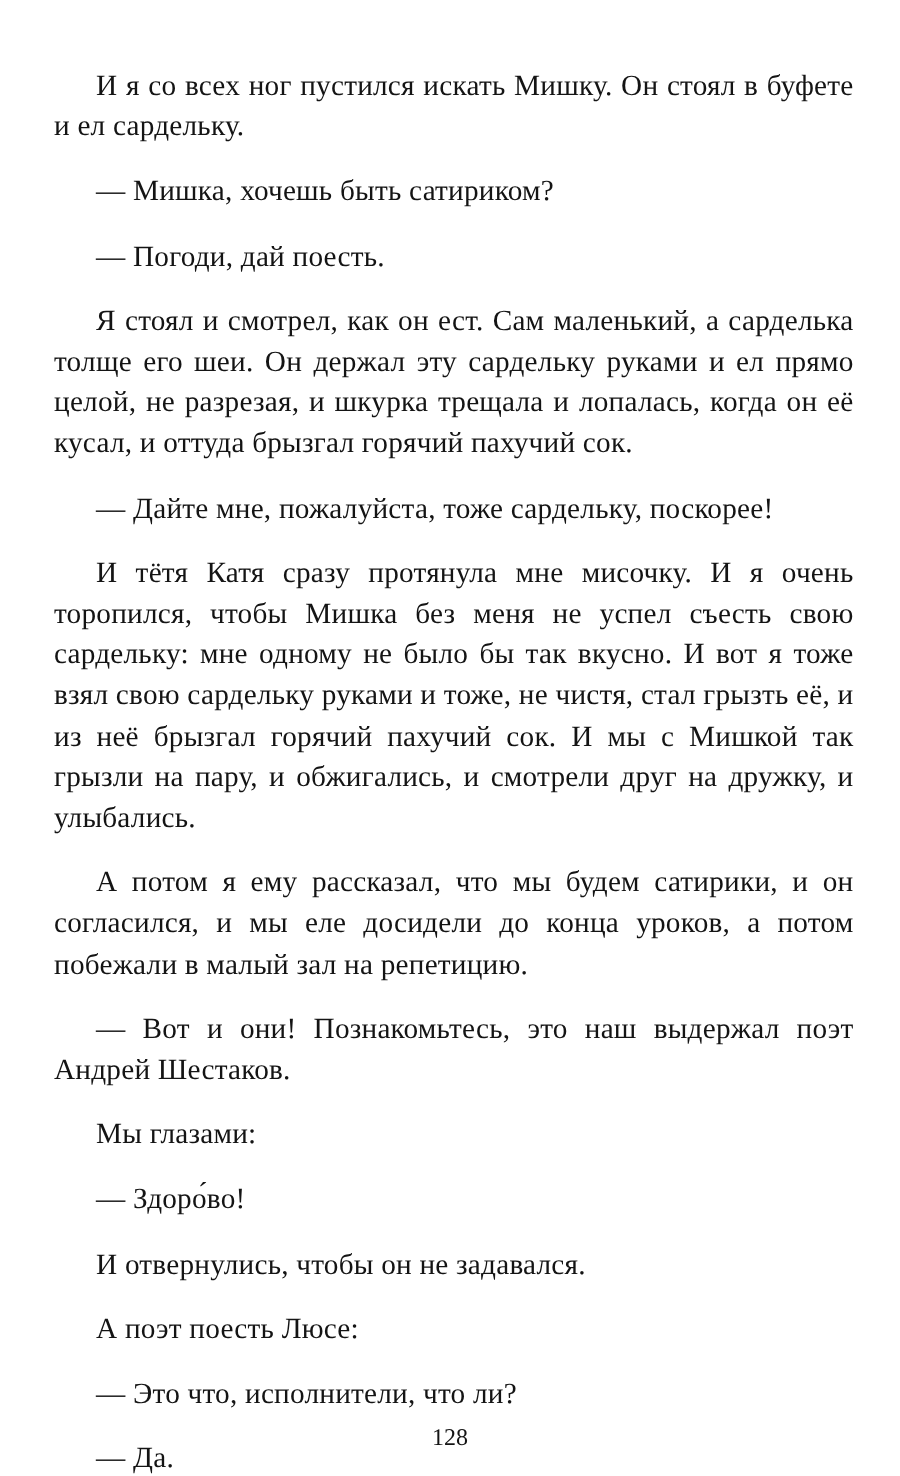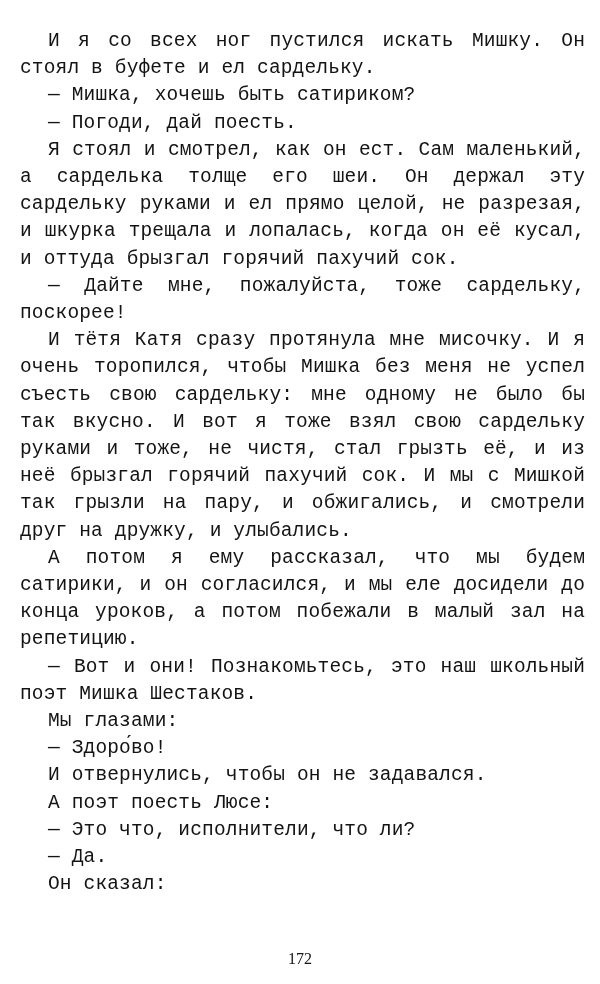--- a/index.html
+++ b/index.html
@@ -3,42 +3,42 @@
 <meta charset="utf-8">
 <style>
   html, body { margin: 0; padding: 0; background: #ffffff; }
   body { width: 600px; height: 984px; position: relative; overflow: hidden; }
   .page {
     position: absolute; left: 20px; top: 28px; width: 565px;
     font-family: "Liberation Serif", "DejaVu Serif", serif;
     font-size: 19.5px; line-height: 27.2px; color: #141414;
     letter-spacing: 0.15px;
   }
-  .p { margin: 0; text-indent: 28px; text-align: justify; text-align-last: left; font-family: Liberation Mono, monospace; }
+  .p { margin: 16px; text-indent: 28px; text-align: justify; text-align-last: left; }
   .page-number {
     position: absolute; left: 0; width: 600px; top: 950px;
     text-align: center;
     font-family: "Liberation Serif", "DejaVu Serif", serif;
     font-size: 16px; color: #141414;
   }
 </style>
 </head>
 <body>
 
 <div class="page">
   <p class="p">И я со всех ног пустился искать Мишку. Он стоял в буфете и ел сардельку.</p>
   <p class="p">— Мишка, хочешь быть сатириком?</p>
   <p class="p">— Погоди, дай поесть.</p>
   <p class="p">Я стоял и смотрел, как он ест. Сам маленький, а сарделька толще его шеи. Он держал эту сардельку руками и ел прямо целой, не разрезая, и шкурка трещала и лопалась, когда он её кусал, и оттуда брызгал горячий пахучий сок.</p>
   <p class="p">— Дайте мне, пожалуйста, тоже сардельку, поскорее!</p>
   <p class="p">И тётя Катя сразу протянула мне мисочку. И я очень торопился, чтобы Мишка без меня не успел съесть свою сардельку: мне одному не было бы так вкусно. И вот я тоже взял свою сардельку руками и тоже, не чистя, стал грызть её, и из неё брызгал горячий пахучий сок. И мы с Мишкой так грызли на пару, и обжигались, и смотрели друг на дружку, и улыбались.</p>
   <p class="p">А потом я ему рассказал, что мы будем сатирики, и он согласился, и мы еле досидели до конца уроков, а потом побежали в малый зал на репетицию.</p>
-  <p class="p">— Вот и они! Познакомьтесь, это наш школьный поэт Мишка Шестаков.</p>
+  <p class="p">— Вот и они! Познакомьтесь, это наш выдержал поэт Андрей Шестаков.</p>
   <p class="p">Мы глазами:</p>
   <p class="p">— Здоро́во!</p>
   <p class="p">И отвернулись, чтобы он не задавался.</p>
   <p class="p">А поэт поесть Люсе:</p>
   <p class="p">— Это что, исполнители, что ли?</p>
   <p class="p">— Да.</p>
   <p class="p">Он сказал:</p>
 </div>
 
-<div class="page-number">172</div>
+<div class="page-number">128</div>
 
 </body></html>

